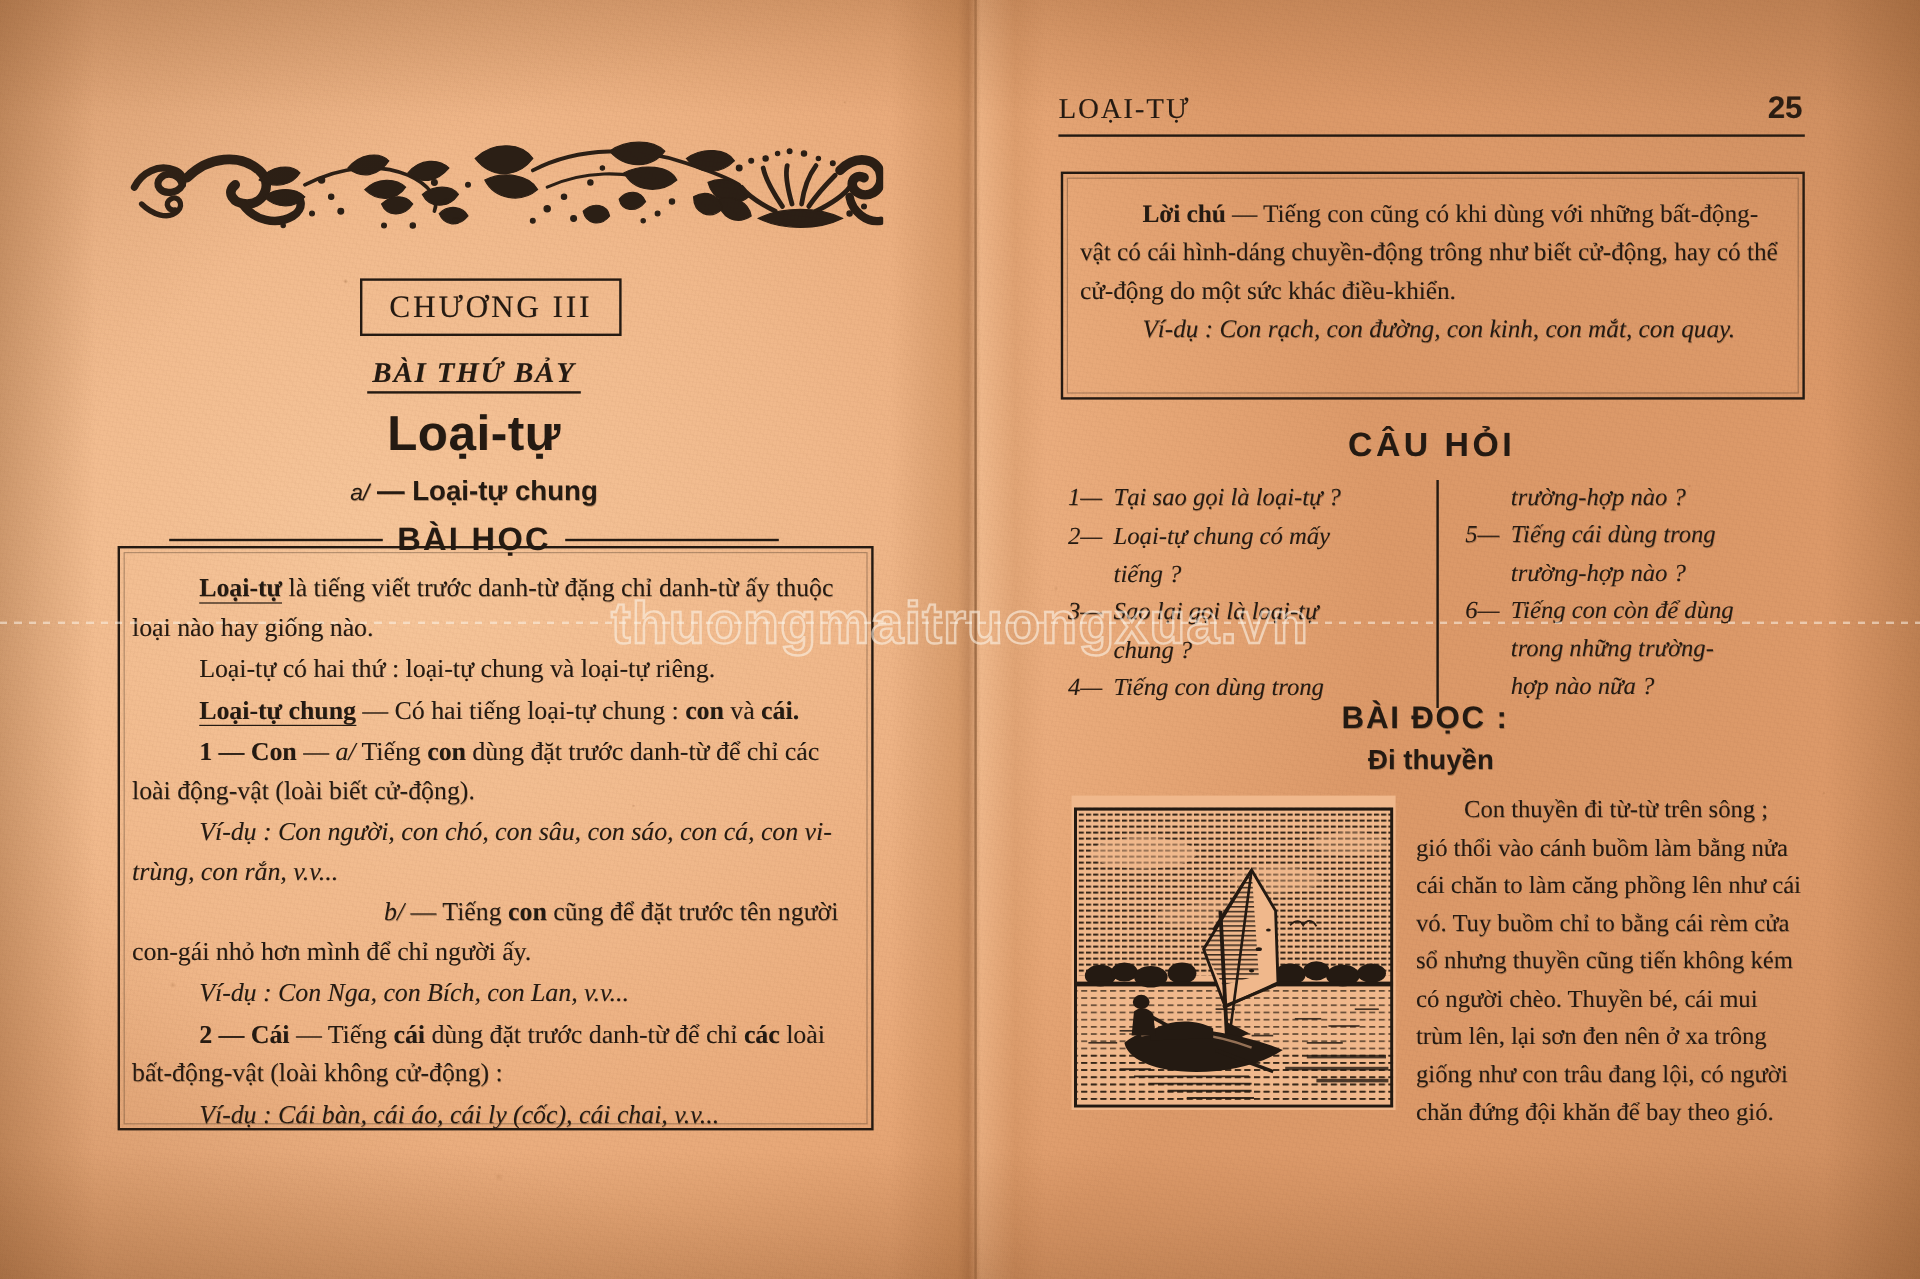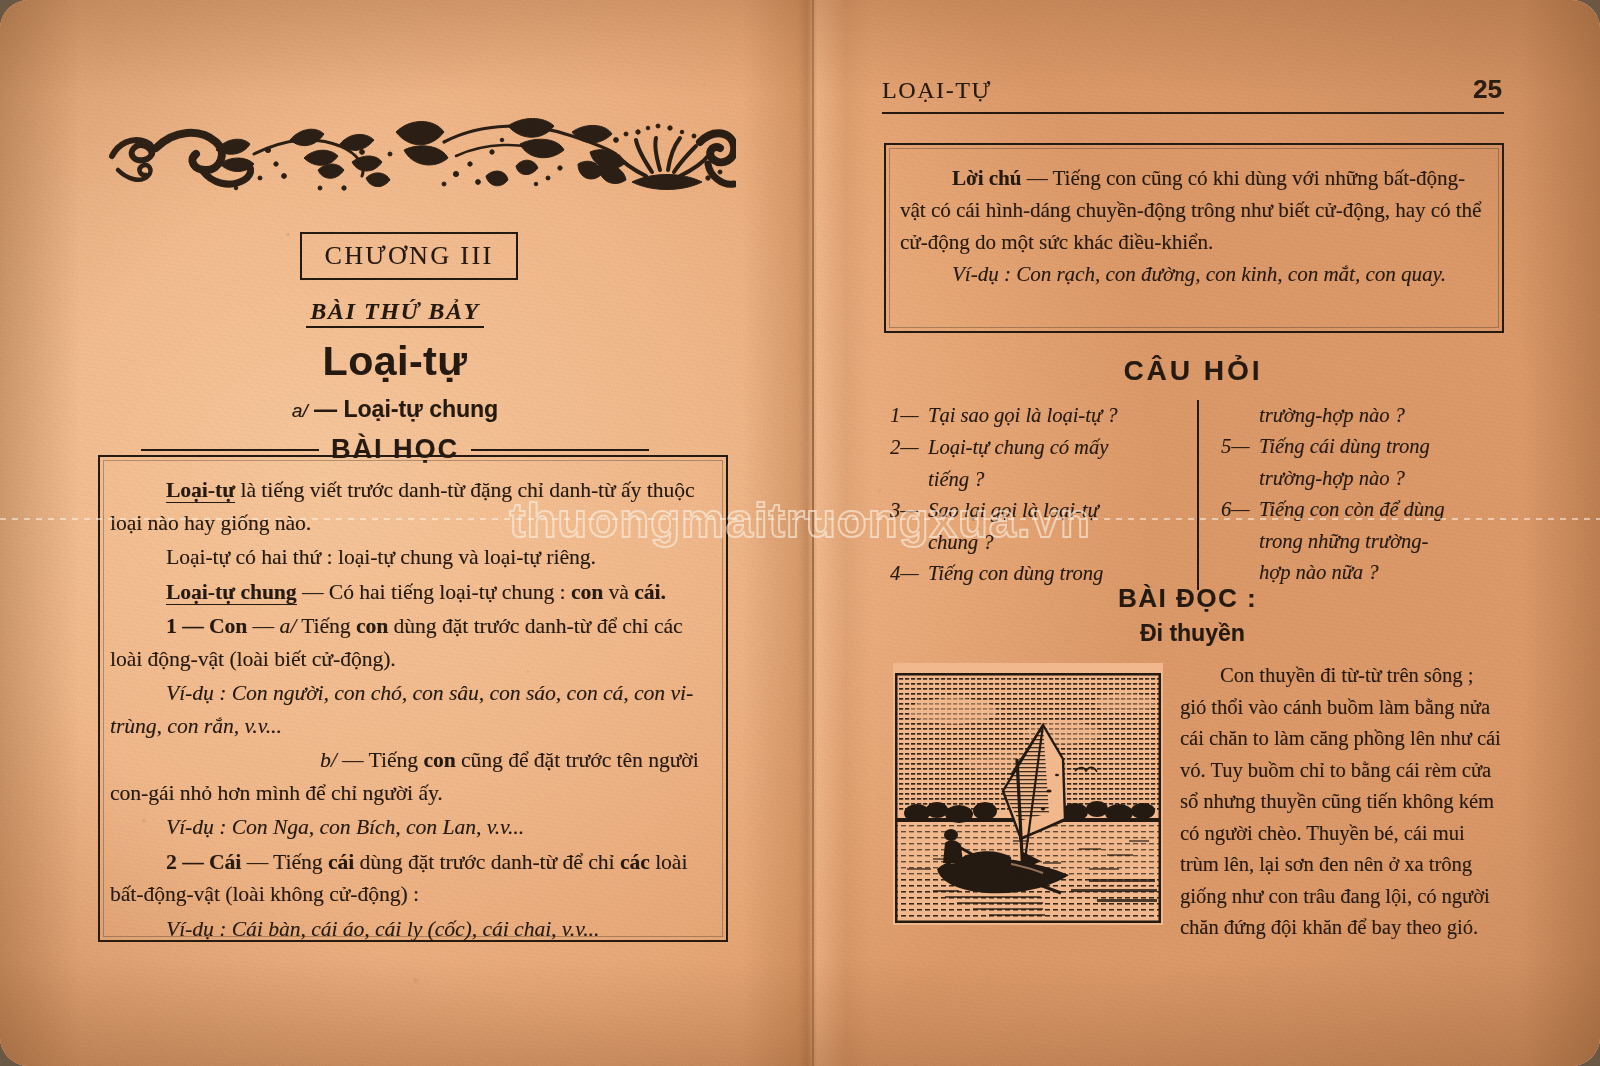--- a/index.html
+++ b/index.html
@@ -7,21 +7,20 @@
     padding: 0;
     background: #6b5844;
   }
   #page {
     position: relative;
     width: 1600px;
     height: 1066px;
     overflow: hidden;
     font-family: "Liberation Serif", "DejaVu Serif", serif;
     background: #e8a878;
-    border-radius: 29px;
   }
 
   
   .paper-base {
     position: absolute;
     inset: 0;
     background:
       radial-gradient(ellipse 52% 70% at 20% 44%, #f6c79c 0%, #f0b98c 45%, #e7a878 78%, #dc9a6a 100%),
       radial-gradient(ellipse 48% 70% at 80% 48%, #f6c79c 0%, #efb98d 48%, #e5a576 80%, #d9946a 100%),
       linear-gradient(90deg, #d9946a 0%, #efb98c 8%, #f4c49a 28%, #edb286 46%, #dd9d70 50%, #edb488 55%, #f4c49a 74%, #eeb98d 92%, #d68f66 100%);

